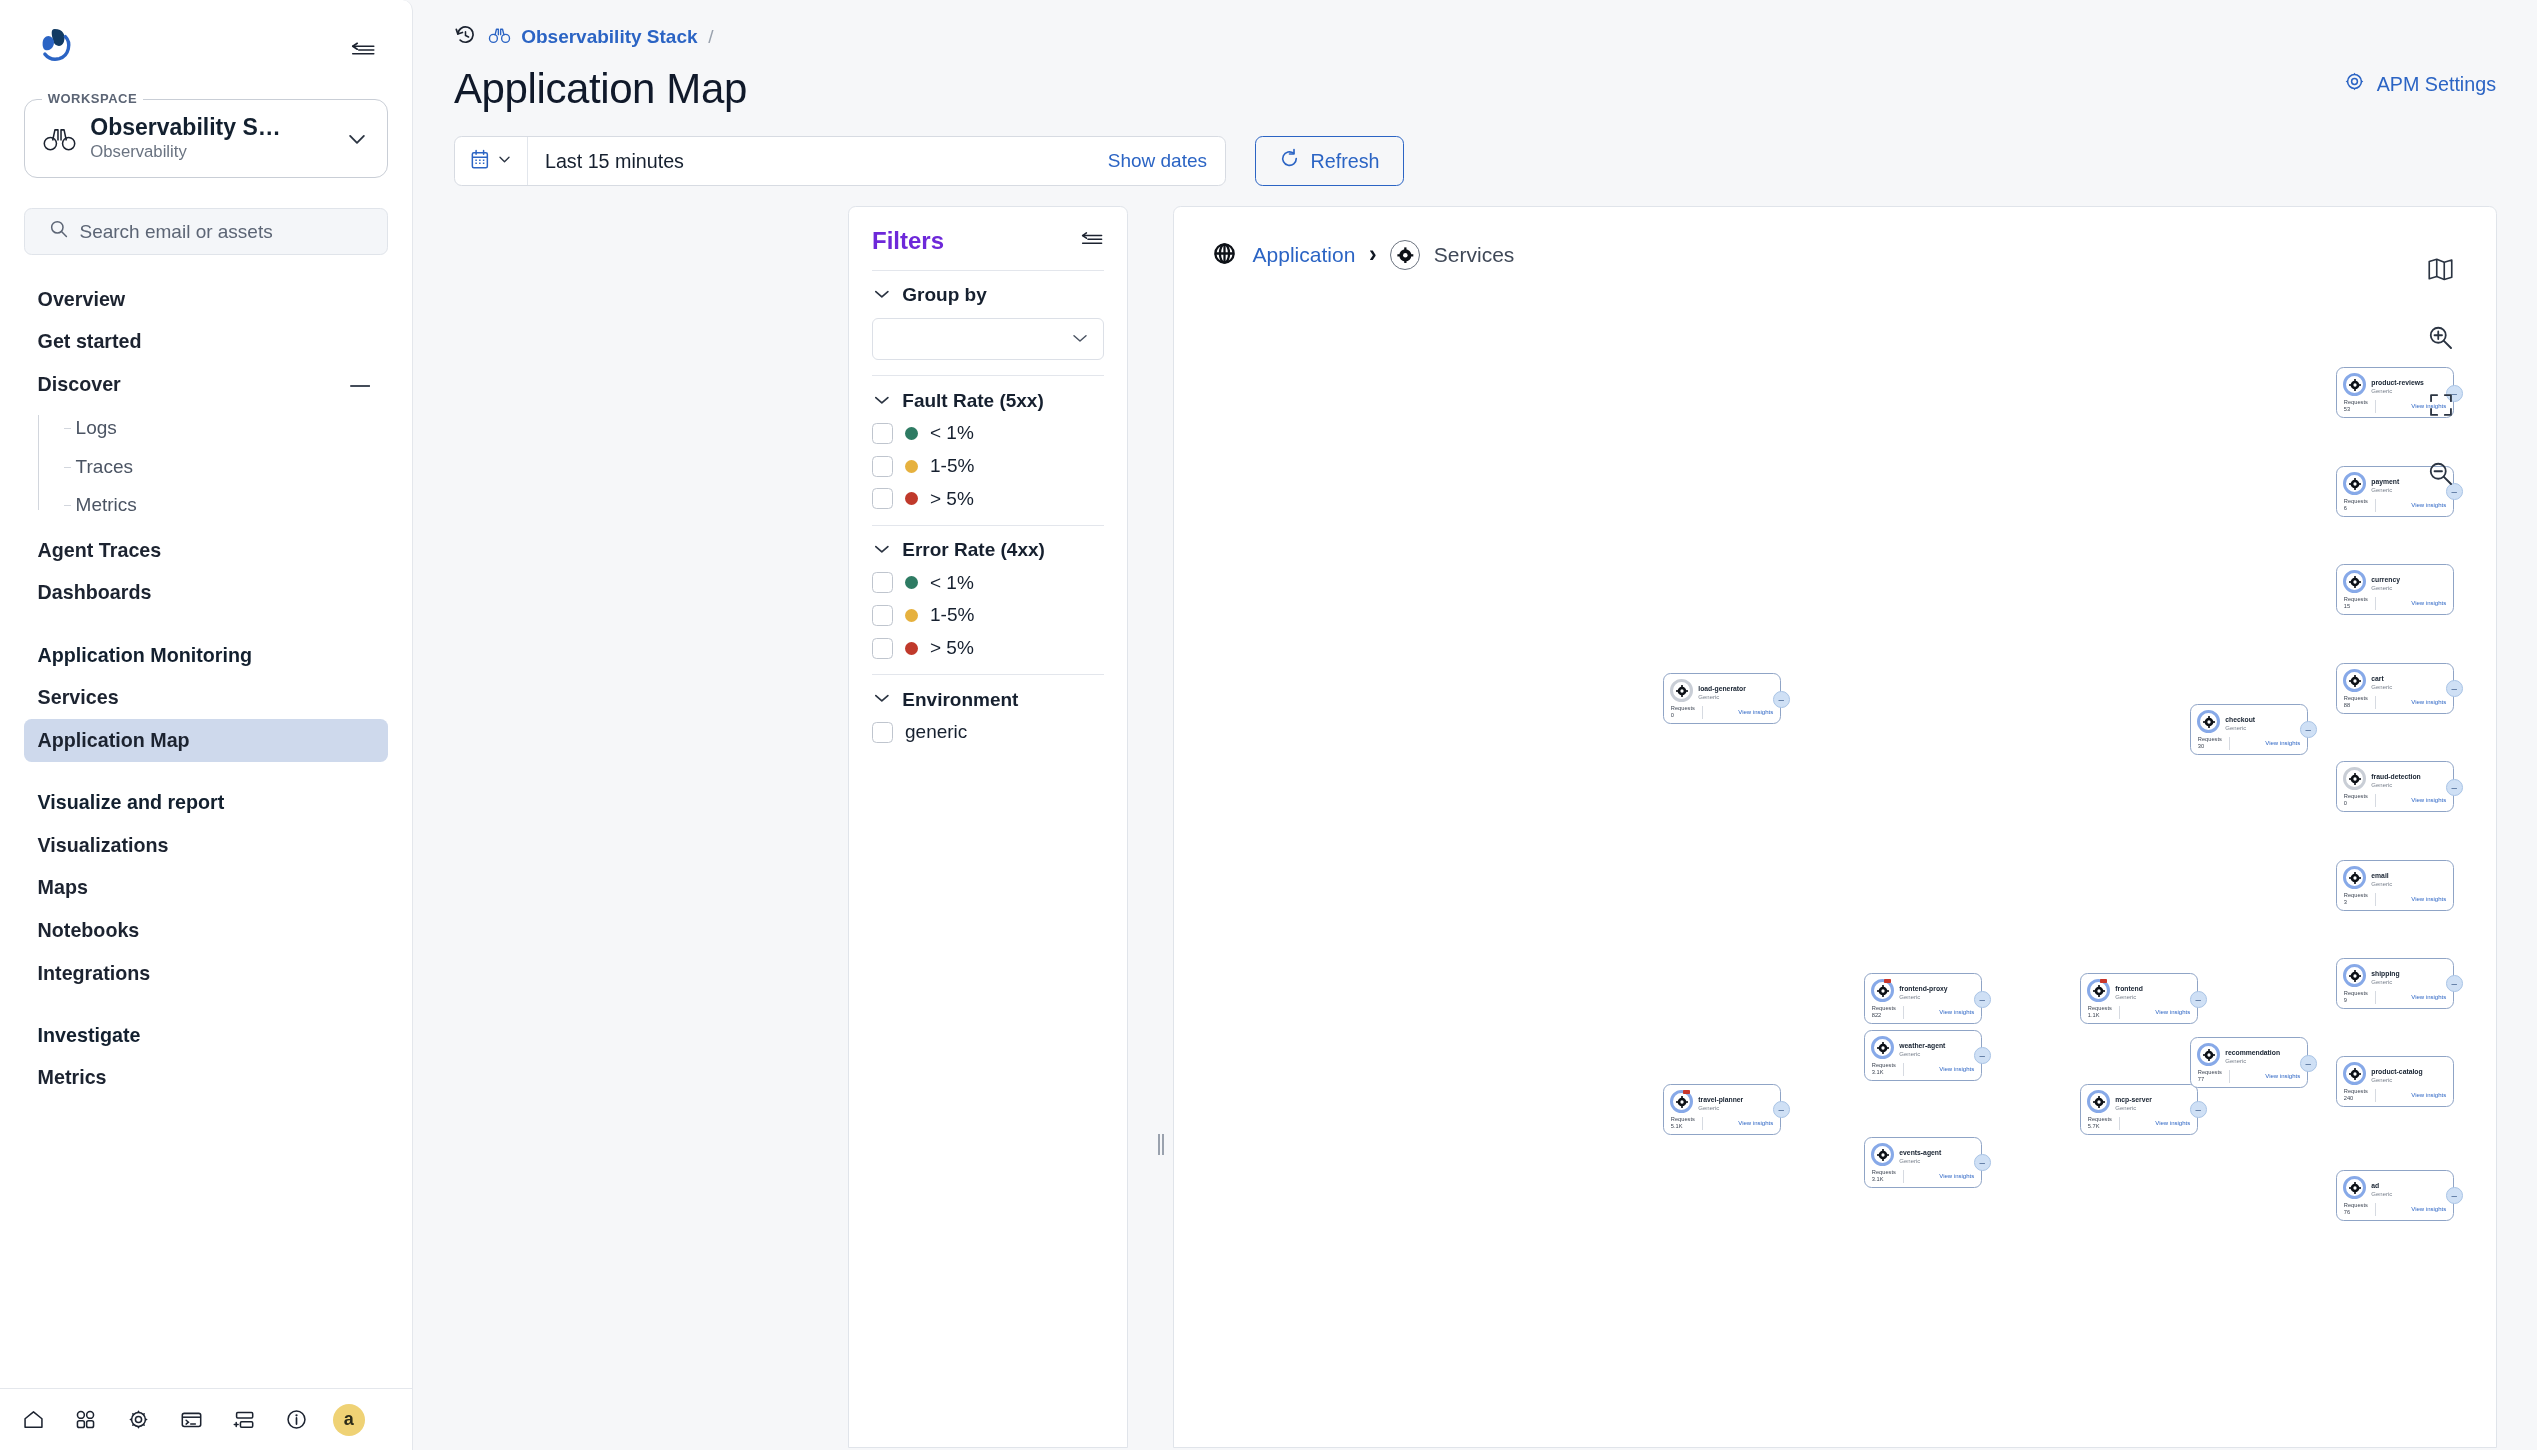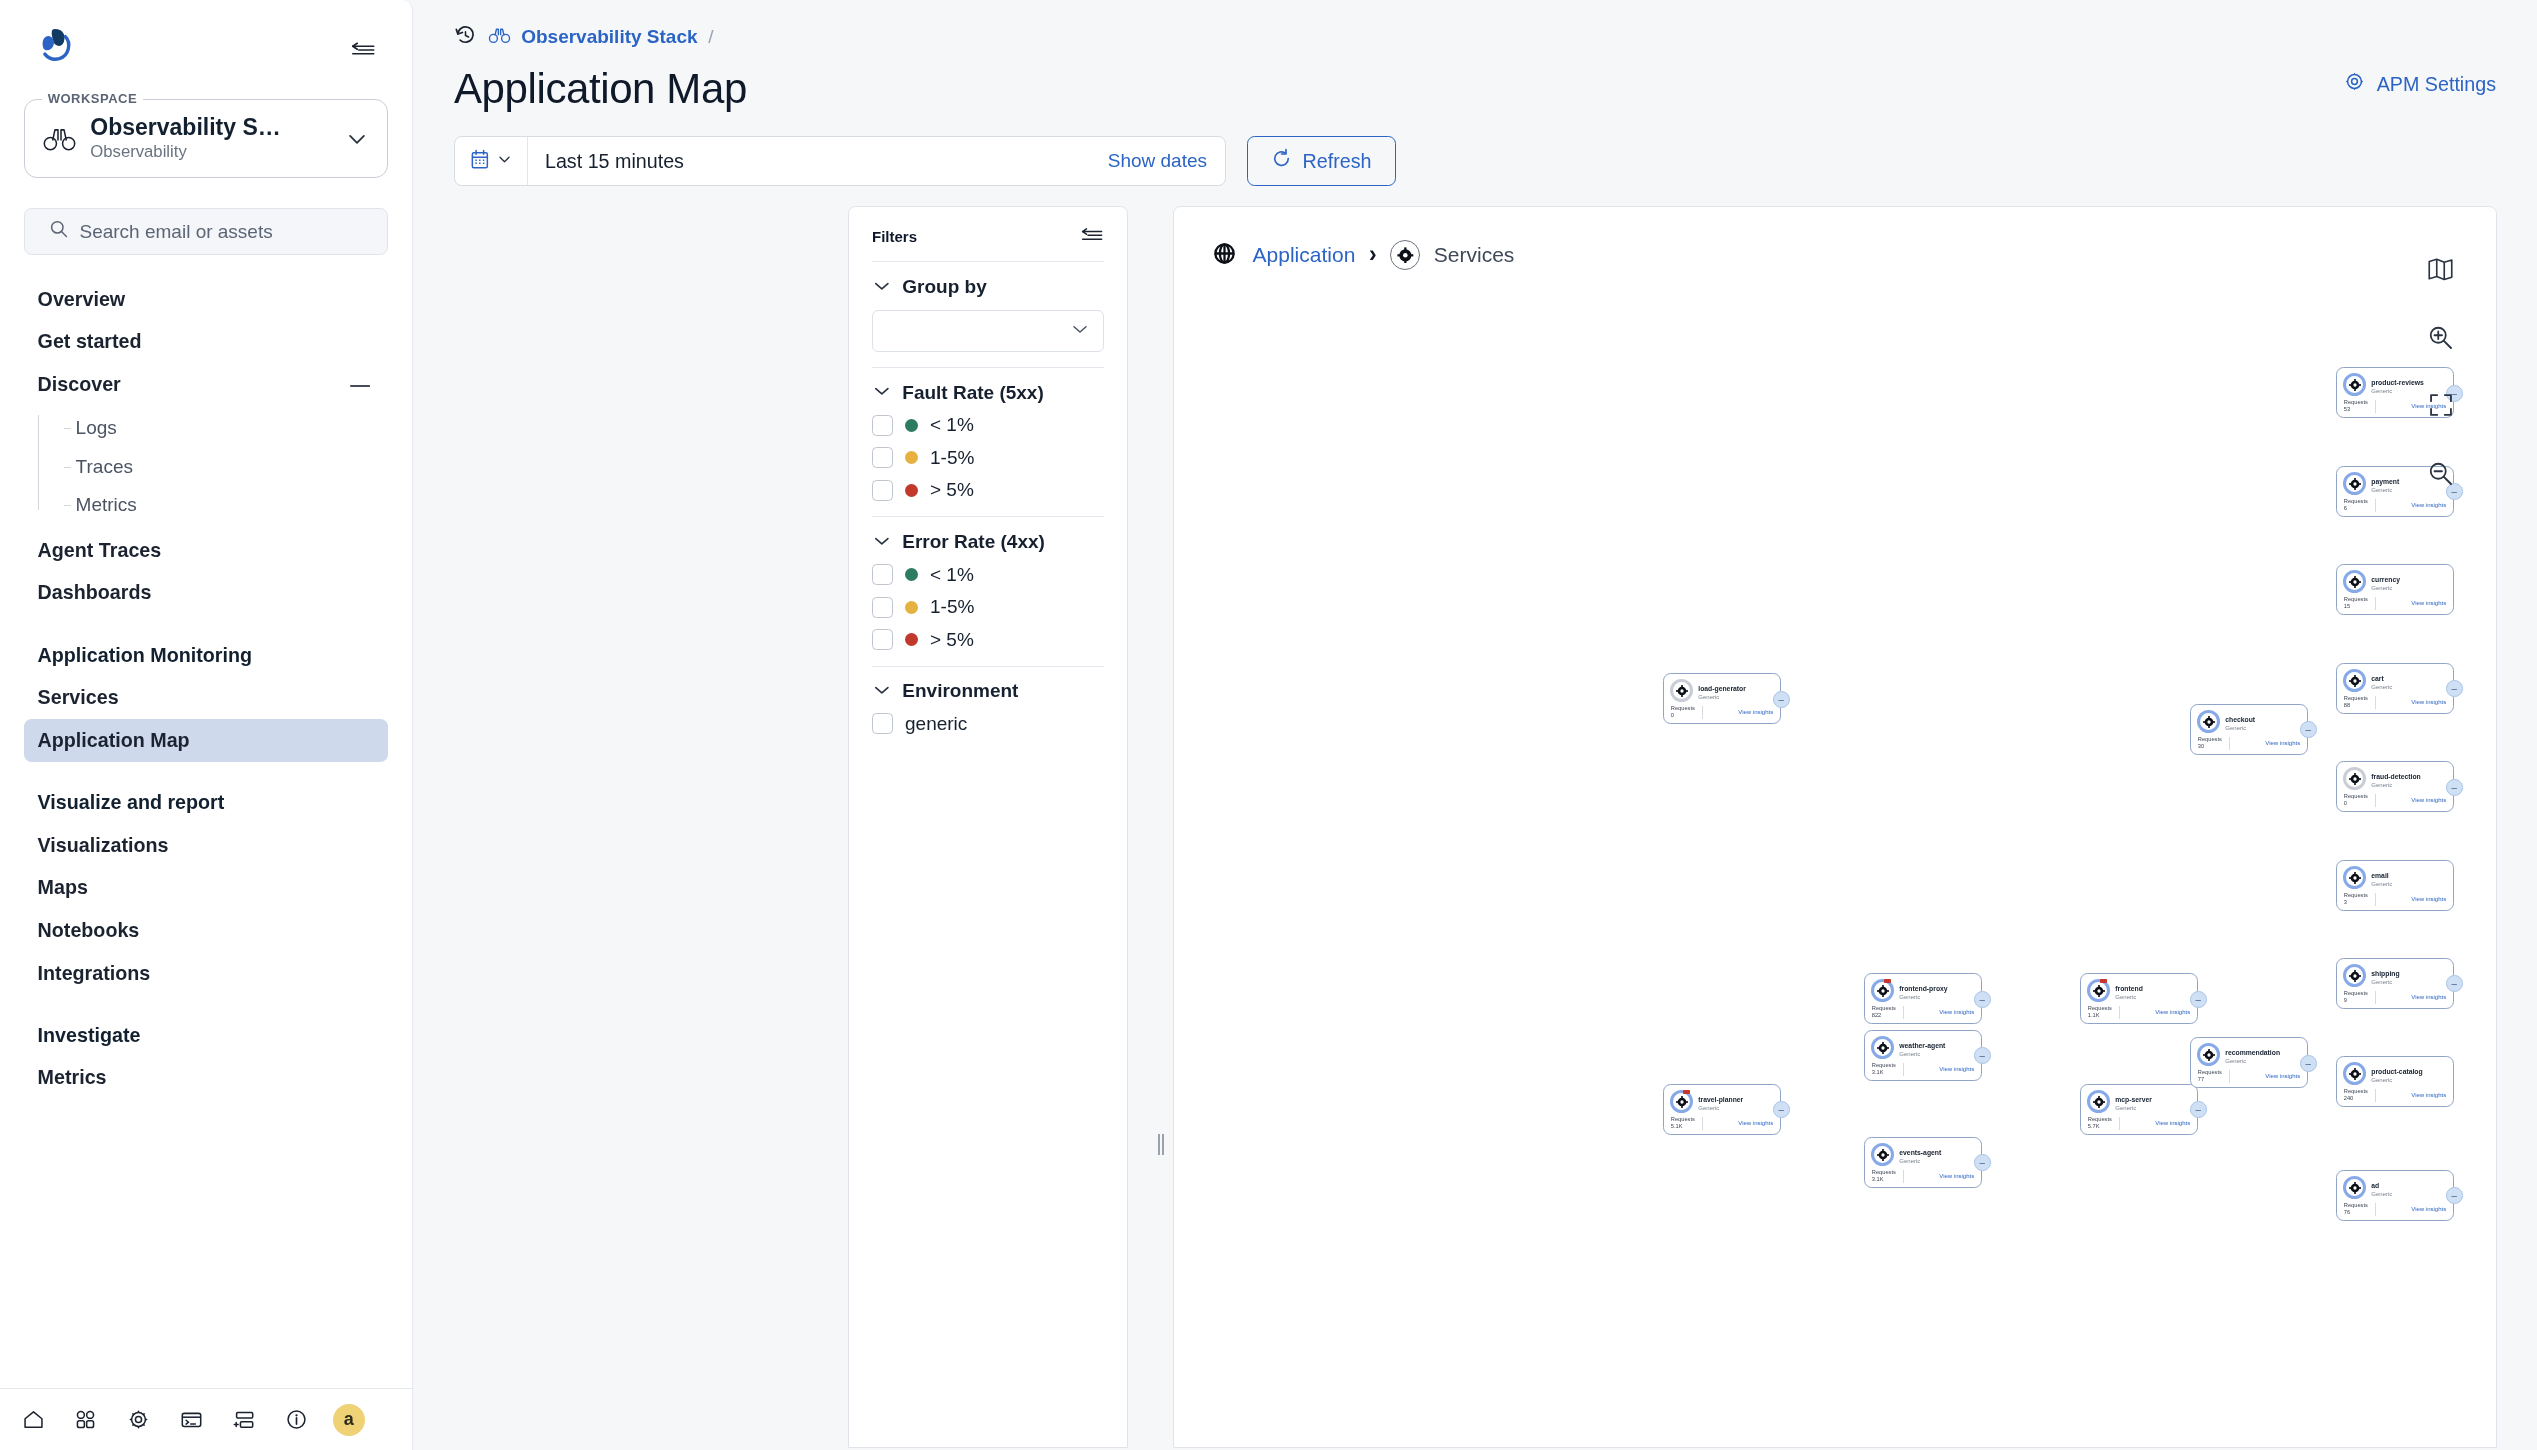--- a/index.html
+++ b/index.html
@@ -117,35 +117,35 @@
     display: flex; align-items: center; flex: 0 0 auto;
   }
   .date-cal { display: flex; align-items: center; gap: 7.6px; padding: 0 15px; border-right: 0.8px solid #E2E6EC; height: 100%; cursor: pointer; }
   .date-val { flex: 1 1 auto; font-size: 19.7px; color: #16202F; padding-left: 16.7px; }
   .show-dates { color: #2B64C4; font-size: 19px; padding-right: 18px; cursor: pointer; }
   .refresh-btn {
     height: 50px; flex: 0 0 auto;
     border: 1.5px solid #2B64C4; border-radius: 7.6px;
     color: #2B64C4; font-size: 19.7px; font-weight: 400;
     display: flex; align-items: center; gap: 10.6px; padding: 0 23px;
-    background: transparent; cursor: pointer;
+    background: transparent; cursor: pointer; margin-left: 8px;
   }
 
   .body-area { flex: 1 1 auto; display: flex; padding: 0 41px 0 435px; position: relative; min-height: 0; }
 
   
   .filters {
     position: absolute; left: 435px; top: 0;
     width: 280px; height: 1242px;
     background: #fff; border: 0.8px solid #E0E4EA;
     border-top-left-radius: 7.6px; border-top-right-radius: 7.6px;
     padding: 19.7px 23px;
   }
   .filters-head { display:flex; align-items:center; justify-content:space-between; }
-  .filters-title { font-size: 15px; font-weight: 700; color: #0f172a; }
+  .filters-title { font-size: 24px; font-weight: 700; color: #6d28d9; }
   .hr { border-top: 0.8px solid #E3E6EC; margin: 15px 0 0 0; }
   .f-group { margin-top: 13.6px; }
   .f-group-head { display: flex; align-items: center; gap: 10.6px; cursor: pointer; }
   .f-group-title { font-size: 19px; font-weight: 700; color: #16202F; }
   .f-select {
     margin-top: 12px; height: 42px; border: 0.8px solid #DCE0E7; border-radius: 6px;
     background: #fff; display: flex; align-items: center; justify-content: flex-end;
     padding-right: 13.6px; cursor: pointer;
   }
   .f-opt { display: flex; align-items: center; gap: 12px; margin-top: 10.6px; }

